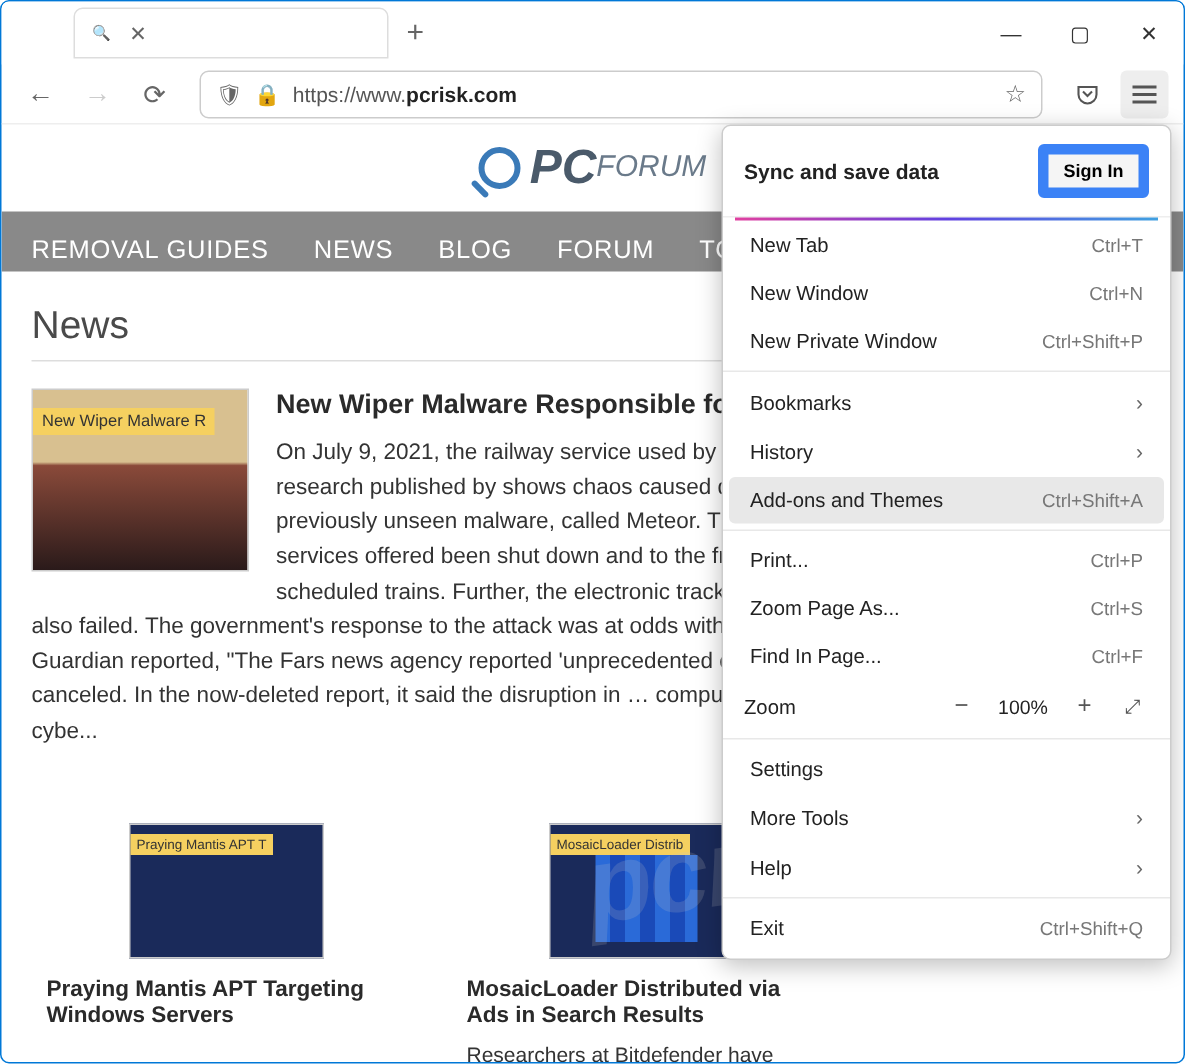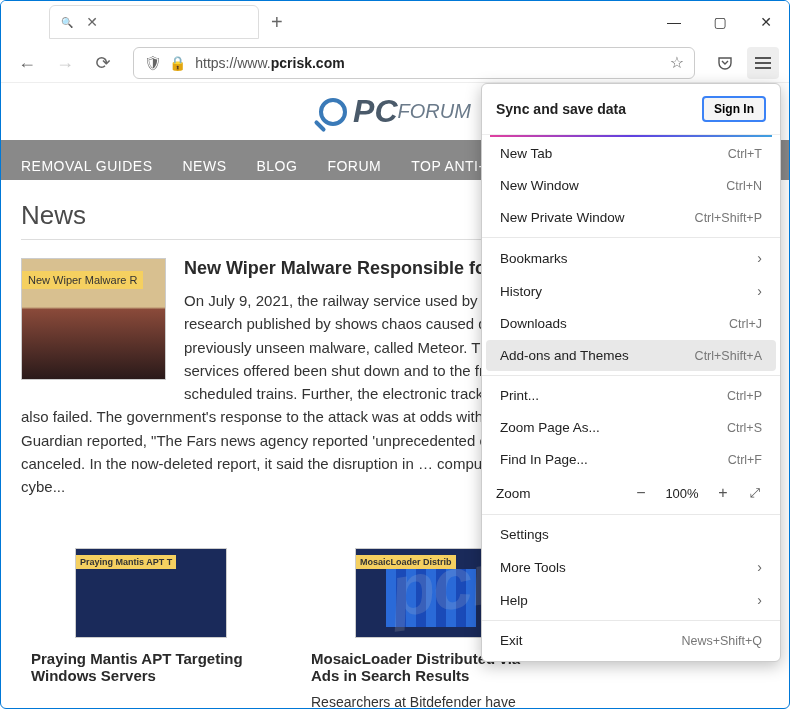--- a/index.html
+++ b/index.html
@@ -26,44 +26,44 @@
 .hamburger span { width: 16px; height: 2px; background: #555; }
 
 .content { position: relative; height: calc(100% - 82px); overflow: hidden; }
 .logo-area { text-align: center; padding: 10px 0; }
 .logo { display: inline-flex; align-items: center; font-size: 32px; font-weight: bold; font-style: italic; color: #4a5a6a; }
 .logo-icon { width: 28px; height: 28px; border: 4px solid #3a7ab8; border-radius: 50%; position: relative; margin-right: 6px; }
 .logo-icon::after { content: ''; position: absolute; width: 14px; height: 4px; background: #3a7ab8; bottom: -6px; left: -10px; transform: rotate(45deg); border-radius: 2px; }
 .logo .risk { font-size: 20px; font-weight: normal; color: #6a7a8a; font-style: italic; }
 
 .navbar { background: #898989; display: flex; padding: 0 20px; height: 40px; align-items: center; gap: 30px; }
-.navbar a { color: #fff; font-size: 14px; font-weight: 500; letter-spacing: 0.5px; text-decoration: none; margin-top: 12px; }
+.navbar a { color: #fff; font-size: 17px; font-weight: 500; letter-spacing: 0.5px; text-decoration: none; margin-top: 12px; }
 
 .page { padding: 20px; }
 .page h1 { font-size: 26px; font-weight: normal; color: #4a4a4a; border-bottom: 1px solid #ddd; padding-bottom: 8px; margin-bottom: 18px; }
 .article1 { display: flow-root; }
 .thumb1 { float: left; width: 145px; height: 122px; margin-right: 18px; margin-bottom: 8px; background: linear-gradient(#d8c090 40%, #8a4a3a 42%, #2a1a1a); position: relative; border: 1px solid #ccc; }
 .thumb1 .banner { position: absolute; top: 12px; left: 0; background: #f5d060; color: #333; font-size: 11px; padding: 3px 6px; }
 .article1 h2 { font-size: 18px; color: #2a2a2a; margin-bottom: 10px; font-weight: bold; }
 .article1 p { font-size: 15px; color: #333; line-height: 1.55; }
 
 .cards { display: flex; gap: 40px; margin-top: 50px; padding: 0 10px; }
 .card { width: 240px; }
-.card .thumb { width: 152px; height: 90px; margin: 0 auto 12px; background: #1a2a5a; position: relative; border: 1px solid #ccc; font-weight: bold; }
+.card .thumb { width: 130px; height: 90px; margin: 0 auto 12px; background: #1a2a5a; position: relative; border: 1px solid #ccc; }
 .card .thumb .banner { position: absolute; top: 6px; left: 0; background: #f5d060; color: #333; font-size: 9px; padding: 2px 4px; }
 .card .thumb.m::before { content:''; position:absolute; inset: 20px 30px 10px; background: repeating-linear-gradient(90deg,#2a6ad8 0 10px,#1a4ab8 10px 20px); }
 .card h3 { font-size: 15px; font-weight: bold; color: #2a2a2a; margin-bottom: 10px; }
 .card p { font-size: 14px; color: #333; }
 
 .watermark { position: absolute; bottom: 100px; right: 40px; font-size: 72px; color: rgba(200,200,200,0.18); font-style: italic; font-weight: bold; transform: rotate(-8deg); pointer-events: none; letter-spacing: -2px; }
 
 .menu { position: absolute; top: 82px; right: 8px; width: 300px; background: #fff; border: 1px solid #ccc; border-radius: 6px; box-shadow: 0 4px 16px rgba(0,0,0,0.25); z-index: 100; font-size: 13.5px; color: #222; padding-bottom: 4px; }
 .menu-head { display: flex; align-items: center; justify-content: space-between; padding: 12px 14px; border-bottom: 1px solid #eee; }
 .menu-head b { font-size: 14px; }
-.signin { border: 2px solid #3b82f6; background: #f5f5f5; padding: 4px 10px; border-radius: 4px; font-size: 12px; font-weight: bold; }
+.signin { border: 7px solid #3b82f6; background: #f5f5f5; padding: 4px 10px; border-radius: 4px; font-size: 12px; font-weight: bold; }
 .gradient { height: 2px; background: linear-gradient(90deg, #e040a0, #6040e0, #40a0e0); margin: 0 8px; }
 .menu-item { display: flex; align-items: center; justify-content: space-between; padding: 8px 14px; cursor: pointer; border-radius: 4px; margin: 1px 4px; }
 .menu-item:hover, .menu-item.hl { background: #e8e8e8; }
 .menu-item .sc { color: #777; font-size: 12.5px; }
 .menu-item .chev { color: #666; font-size: 14px; }
 .sep { height: 1px; background: #e8e8e8; margin: 4px 0; }
 .zoom-row { display: flex; align-items: center; padding: 6px 14px; gap: 10px; }
 .zoom-row .lbl { flex: 1; }
 .zbtn { width: 22px; height: 22px; display: flex; align-items: center; justify-content: center; font-size: 16px; color: #555; }
 .zval { font-size: 13px; min-width: 40px; text-align: center; }
@@ -173,24 +173,20 @@
     </div>
   <div class="sep"></div>
   <div class="menu-item">
       <span>Bookmarks</span>
       <span class="chev">›</span>
     </div>
   <div class="menu-item">
       <span>History</span>
       <span class="chev">›</span>
     </div>
-  <div class="menu-item">
-      <span>Downloads</span>
-      <span class="sc">Ctrl+J</span>
-    </div>
   <div class="menu-item hl">
       <span>Add-ons and Themes</span>
       <span class="sc">Ctrl+Shift+A</span>
     </div>
   <div class="sep"></div>
   <div class="menu-item">
       <span>Print...</span>
       <span class="sc">Ctrl+P</span>
     </div>
   <div class="menu-item">
@@ -216,15 +212,15 @@
       <span>More Tools</span>
       <span class="chev">›</span>
     </div>
   <div class="menu-item">
       <span>Help</span>
       <span class="chev">›</span>
     </div>
   <div class="sep"></div>
   <div class="menu-item">
       <span>Exit</span>
-      <span class="sc">News+Shift+Q</span>
+      <span class="sc">Ctrl+Shift+Q</span>
     </div>
 </div>
 
 </body></html>

